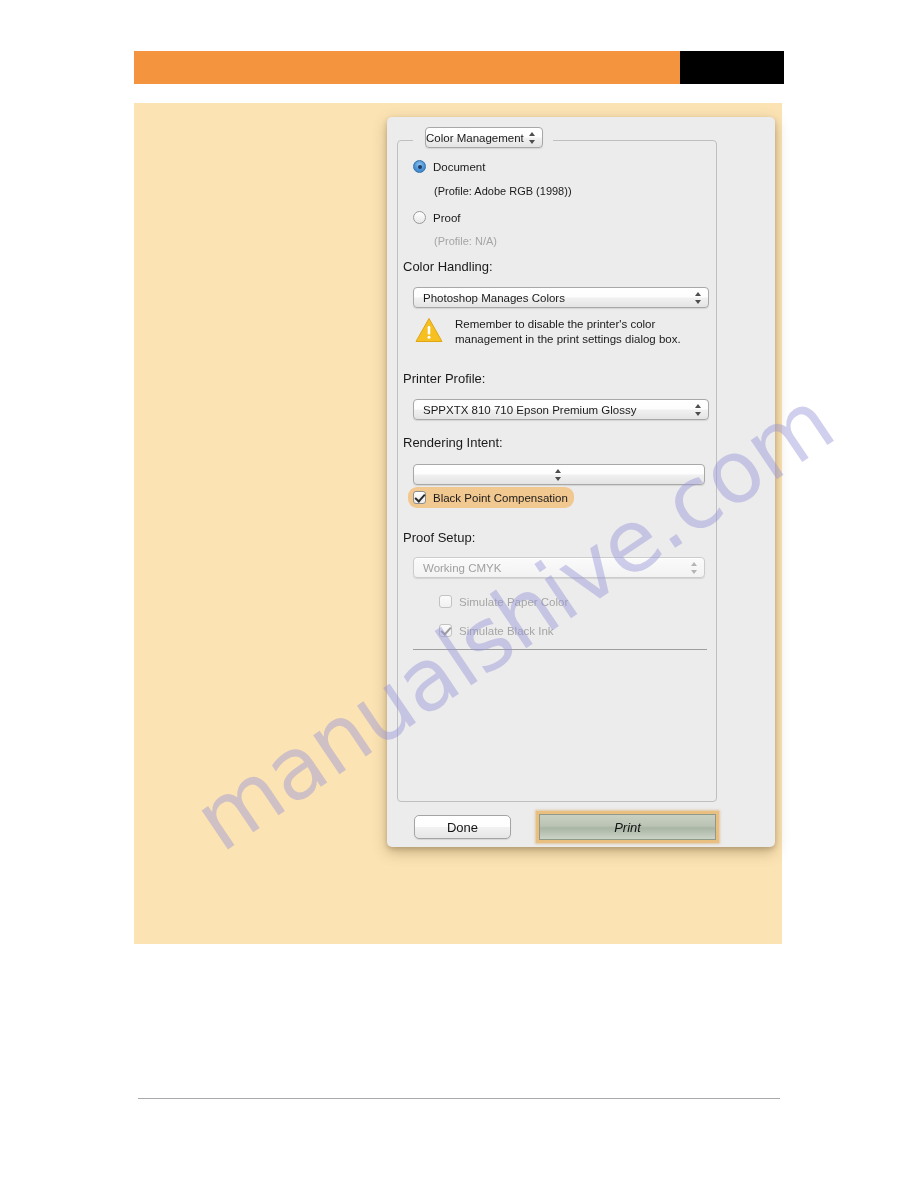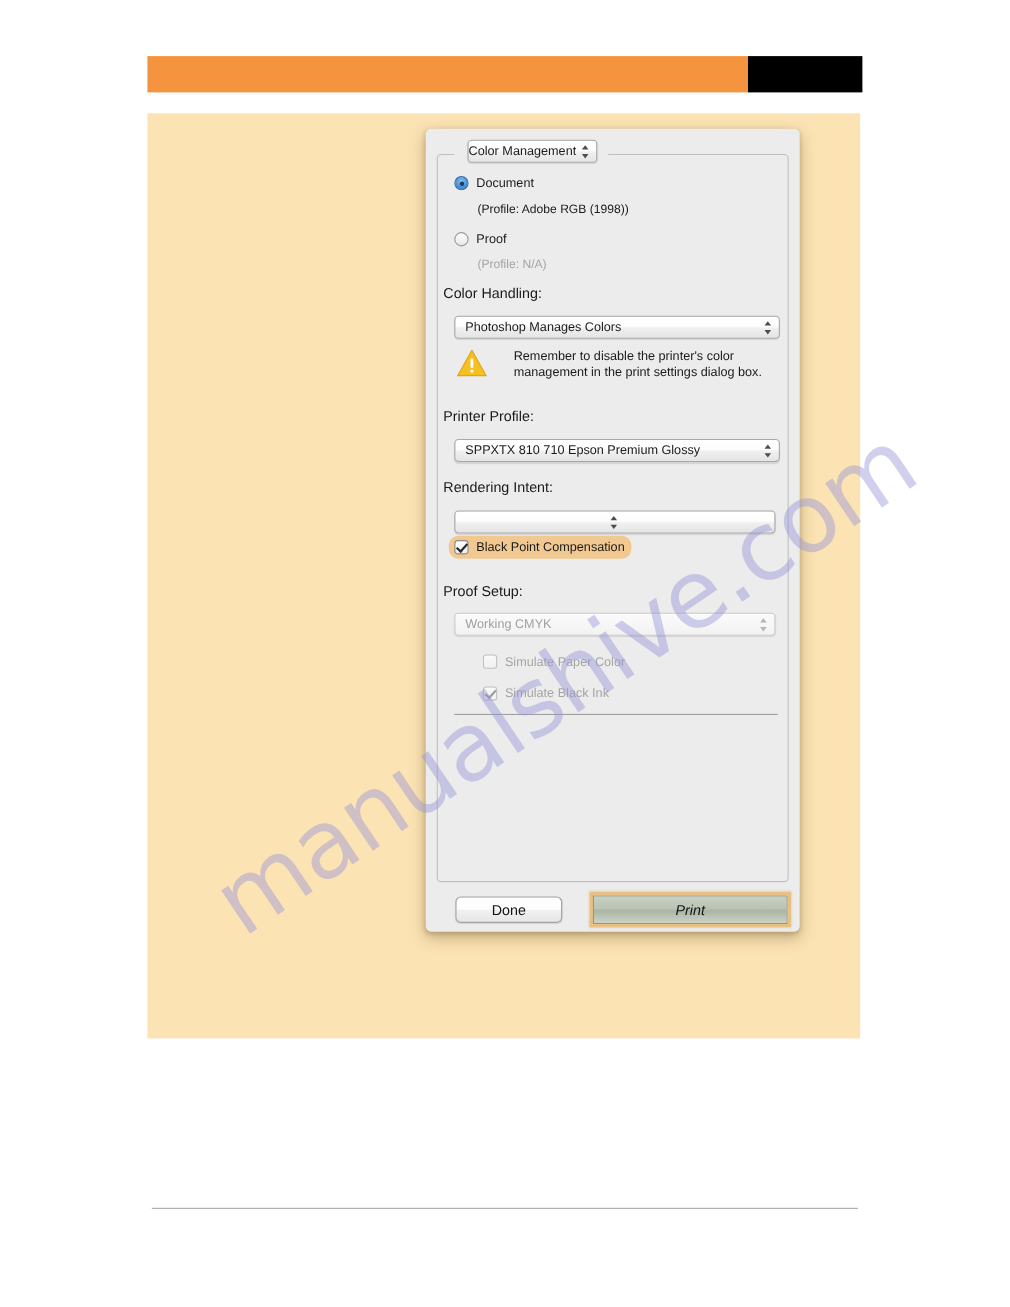--- a/index.html
+++ b/index.html
@@ -79,21 +79,21 @@
     pointer-events: none;
     z-index: 40;
     line-height: 260px;
   }
 
   
   #print-dialog {
     position: absolute;
     left: 387px;
     top: 117px;
-    width: 340px;
+    width: 388px;
     height: 730px;
     background: #ececec;
     border-radius: 5px;
     box-shadow: 0 5px 14px rgba(120, 95, 55, 0.42),
                 0 2px 4px rgba(120, 95, 55, 0.28);
     z-index: 20;
     font-size: 11.5px;
     color: #1a1a1a;
   }
 
@@ -257,21 +257,21 @@
   #label-proof-setup      { left: 16px; top: 413px; }
 
   
   #warning-block {
     position: absolute;
     left: 28px;
     top: 198px;
     width: 292px;
     display: flex;
     align-items: flex-start;
-    gap: 24px;
+    gap: 12px;
   }
   #warning-icon {
     flex: none;
     width: 28px;
     height: 26px;
     margin-top: 2px;
   }
   #warning-text {
     font-size: 11.5px;
     line-height: 15px;

